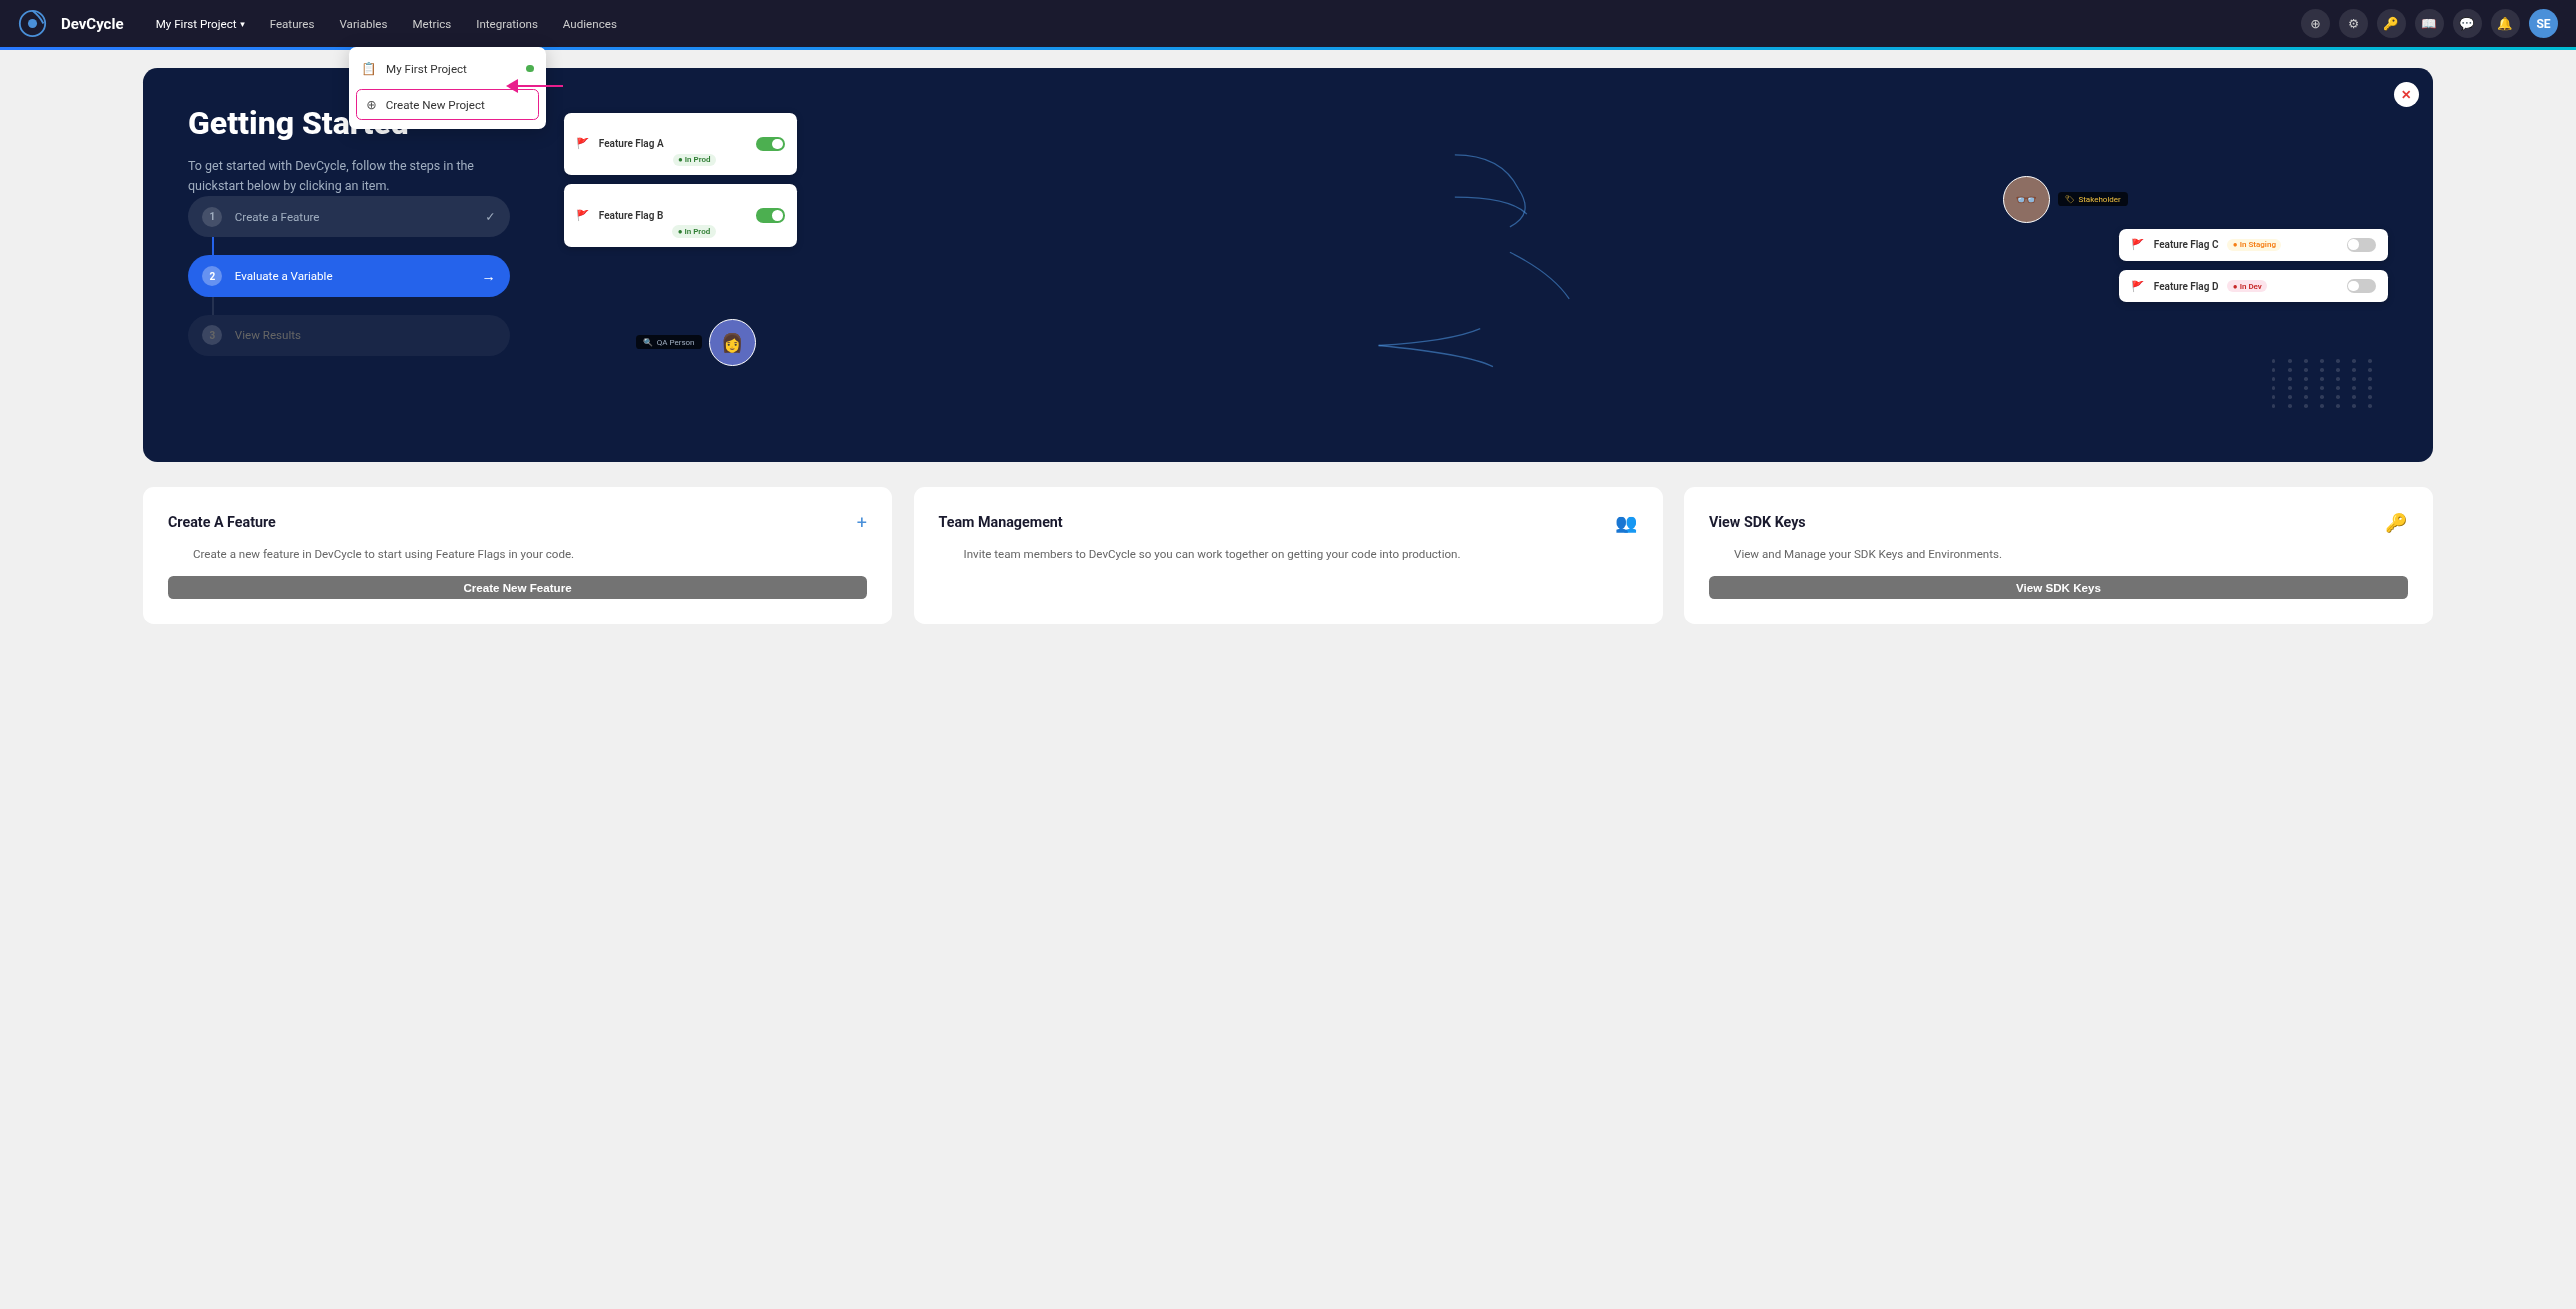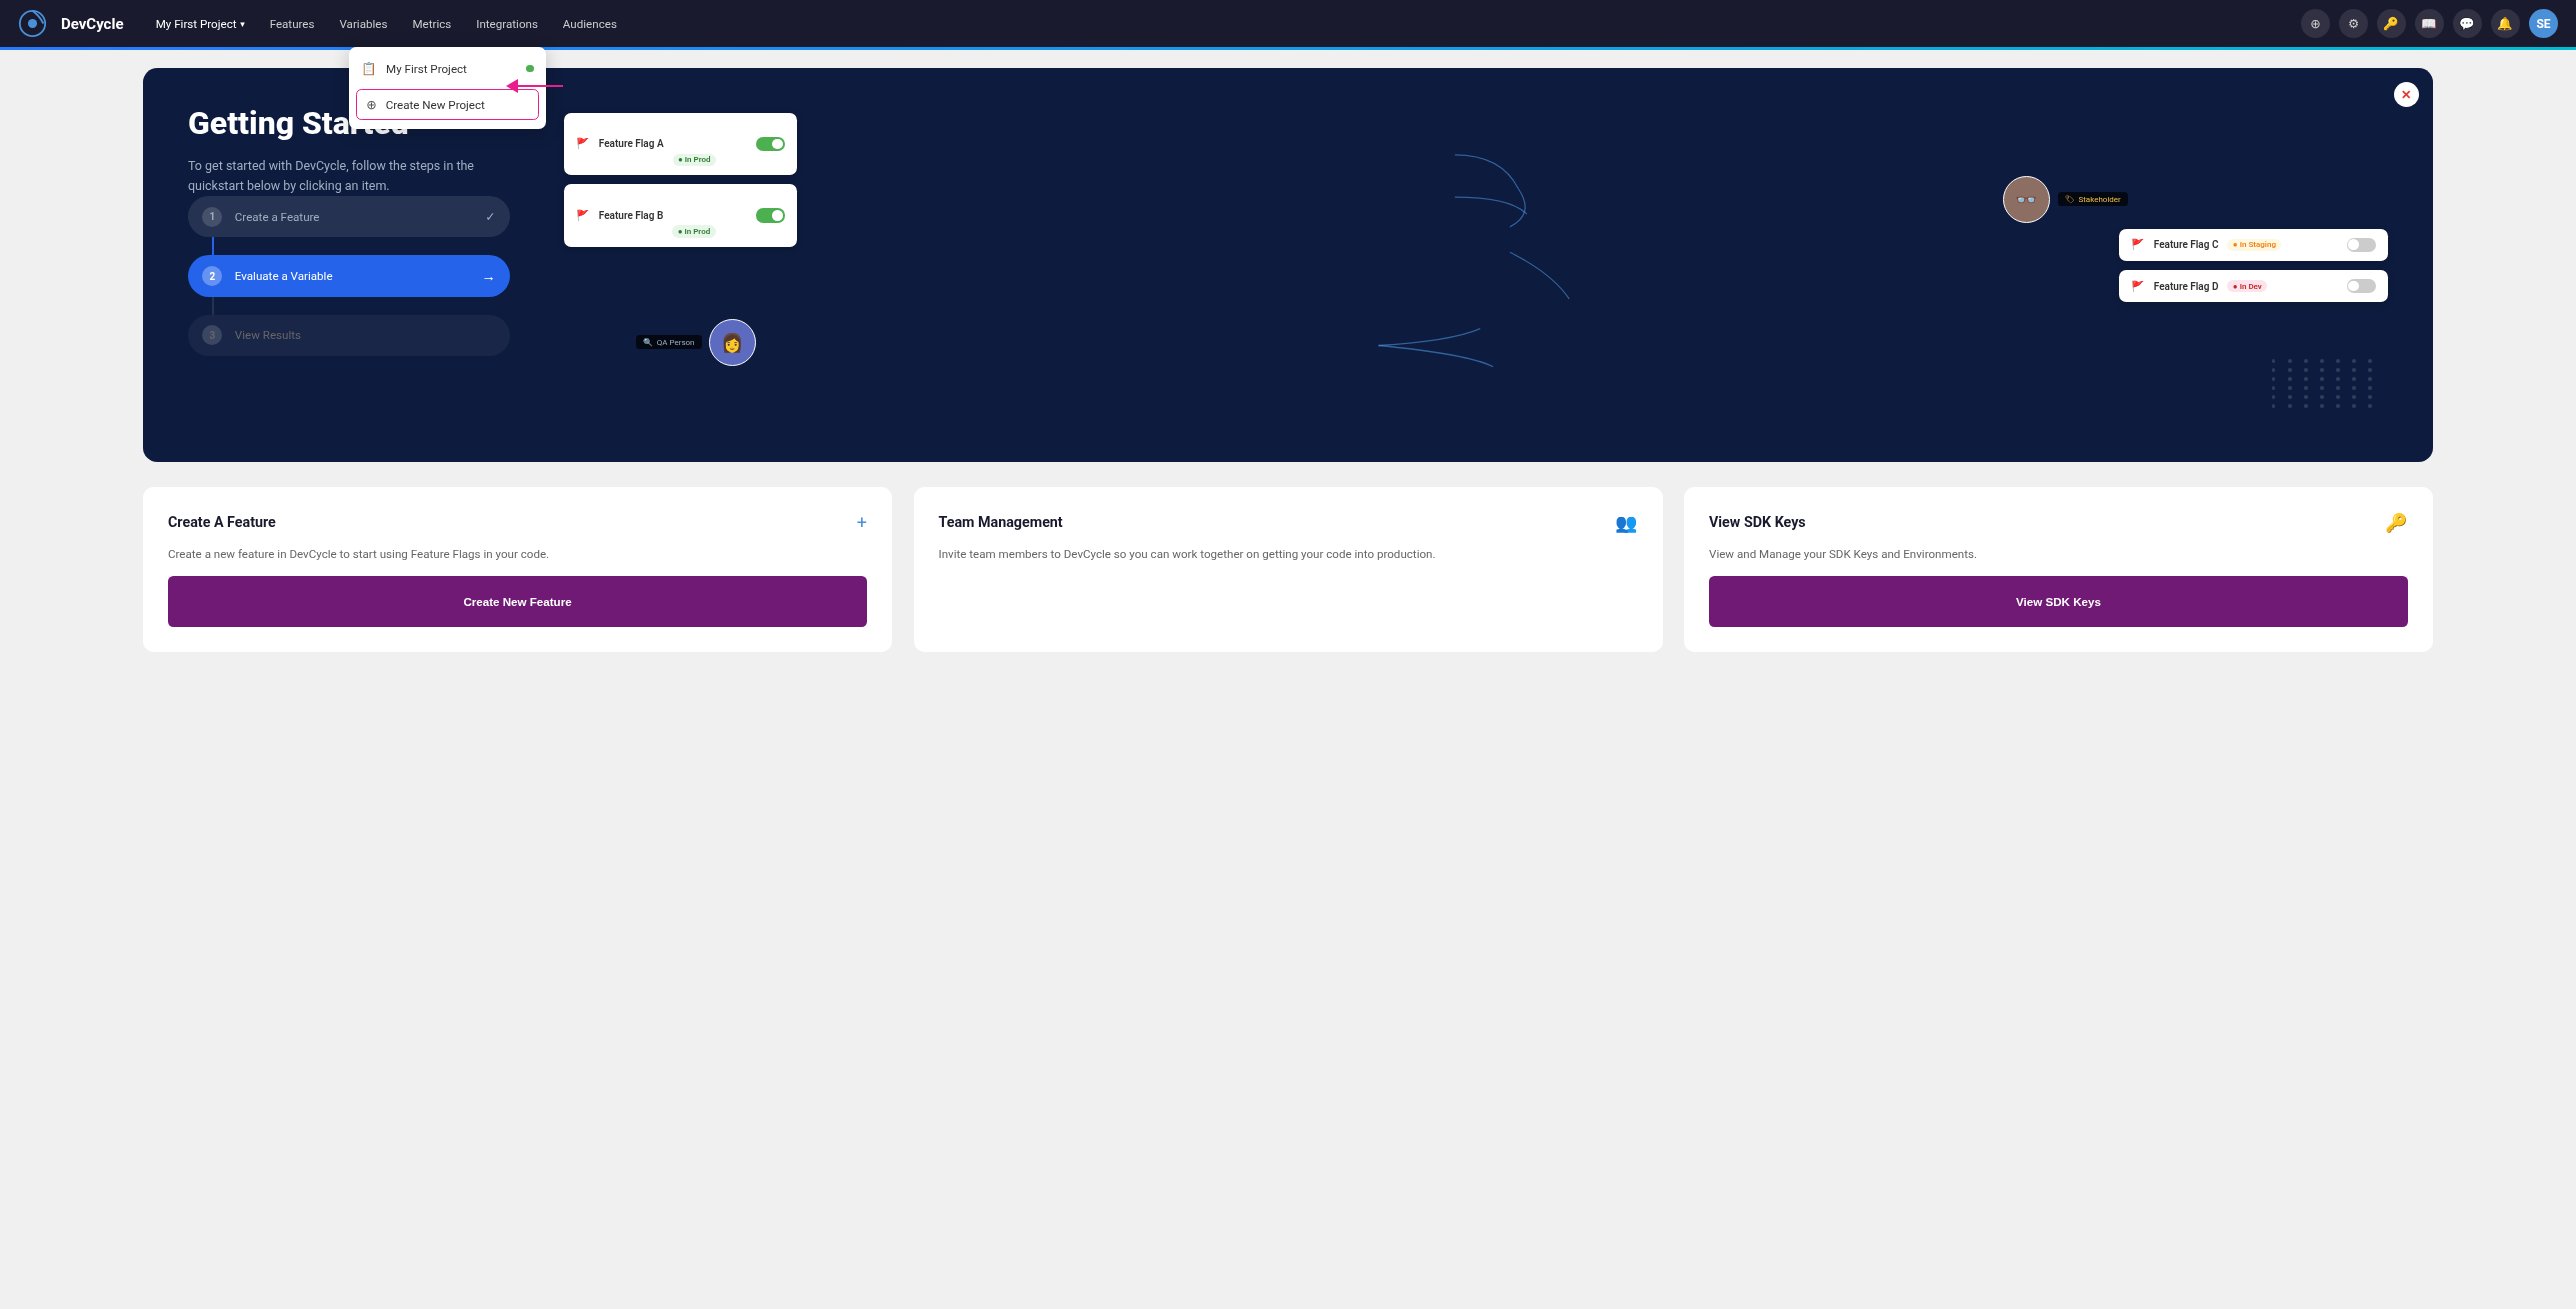--- a/index.html
+++ b/index.html
@@ -428,27 +428,28 @@
     }
     .card-icon {
       color: #4a90d9;
       font-size: 18px;
     }
     .card-desc {
       font-size: 11.6px;
       color: #666;
       line-height: 1.6;
       flex: 1;
+      margin-left: 25px;
     }
     .card-btn {
-      background: #701a75;
+      background: #737373;
       color: white;
       border: none;
       border-radius: 5.4px;
-      padding: 19px;
+      padding: 5px;
       font-size: 11.6px;
       font-weight: 600;
       cursor: pointer;
       text-align: center;
       width: 100%;
     }
   </style>
 </head>
 <body>
 

